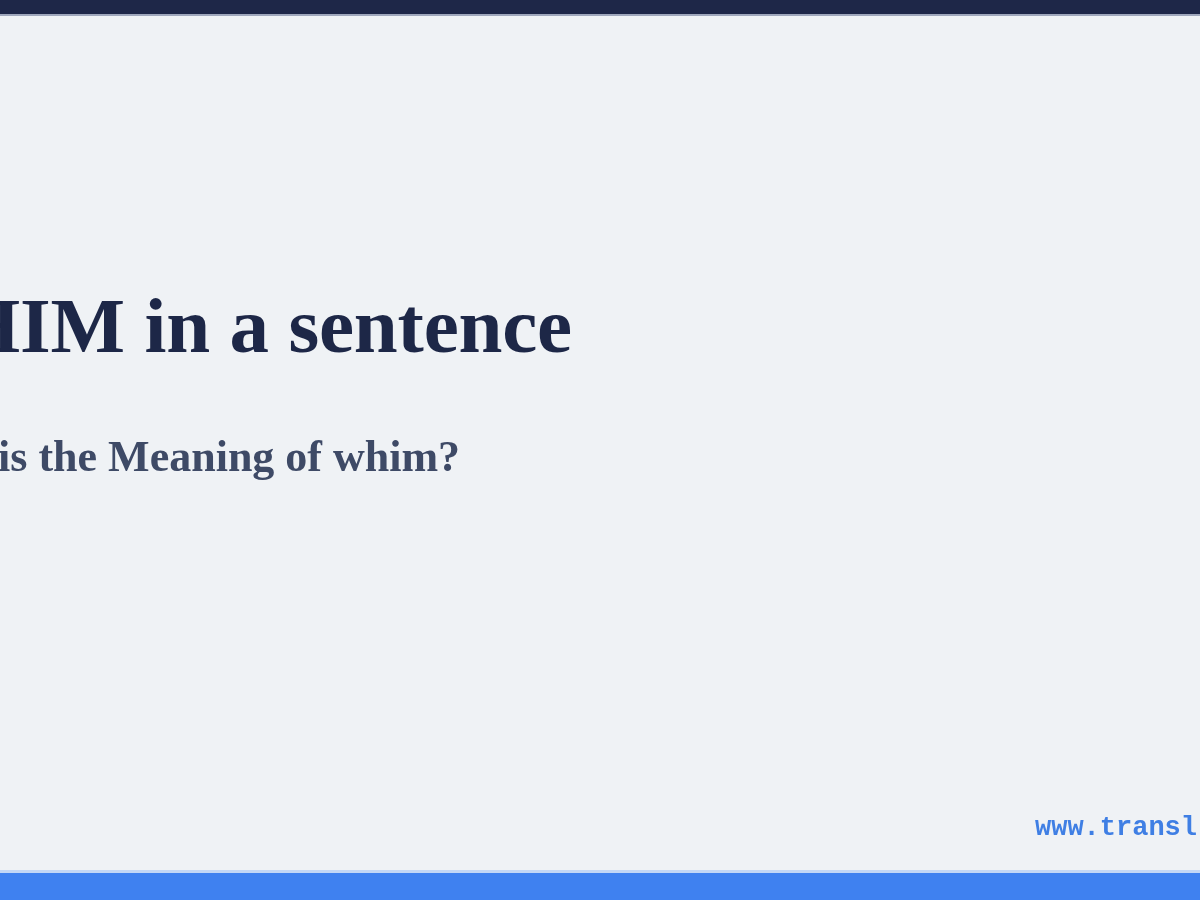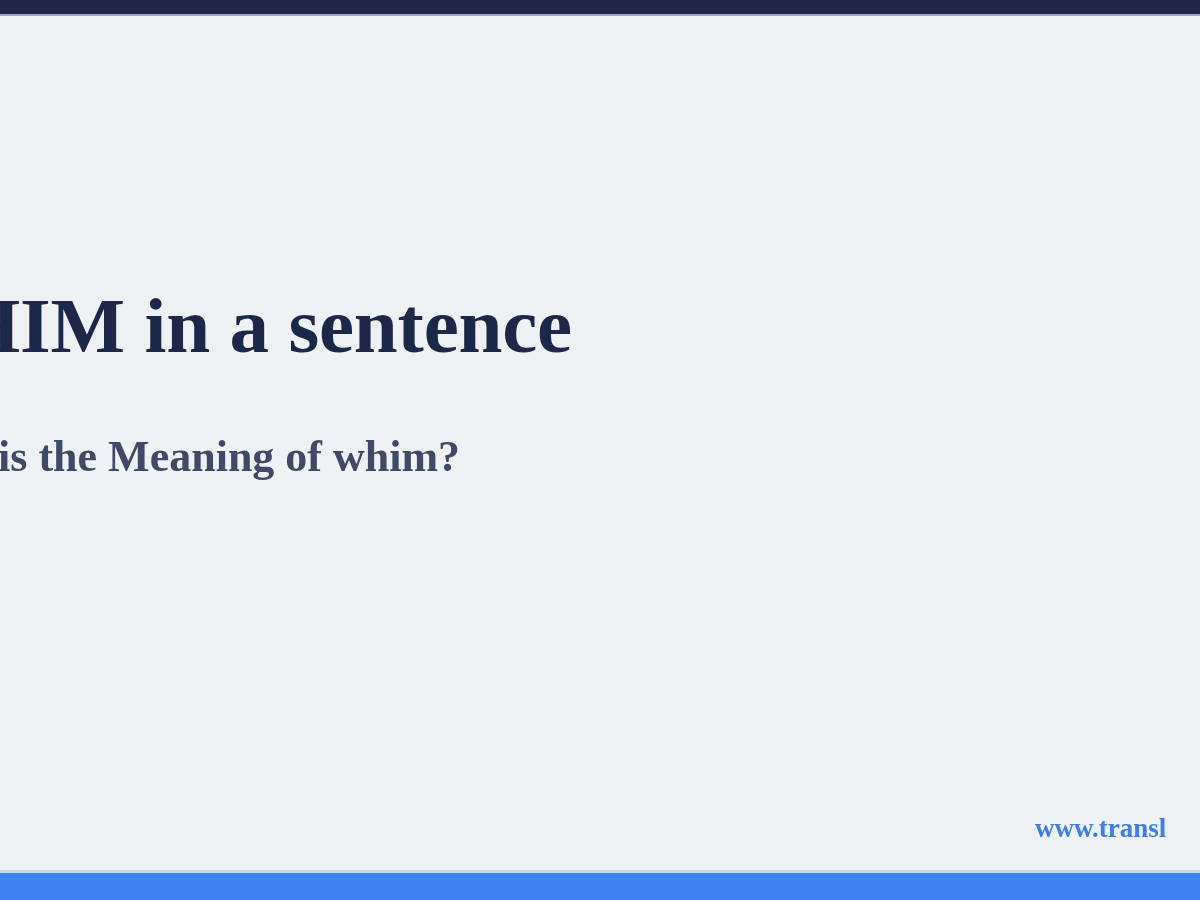--- a/index.html
+++ b/index.html
@@ -95,21 +95,21 @@
     line-height: 1.05;
     color: #3e4a66;
     white-space: nowrap;
   }
 
   
   .watermark {
     position: absolute;
     left: 1035px;
     top: 812px;
-    font-family: Liberation Serif, serif;
+    font-family: Liberation Mono, monospace;
     font-weight: bold;
     font-size: 27px;
     line-height: 1.2;
     color: #3f7fe4;
     white-space: nowrap;
   }
 </style>
 </head>
 <body>
 

